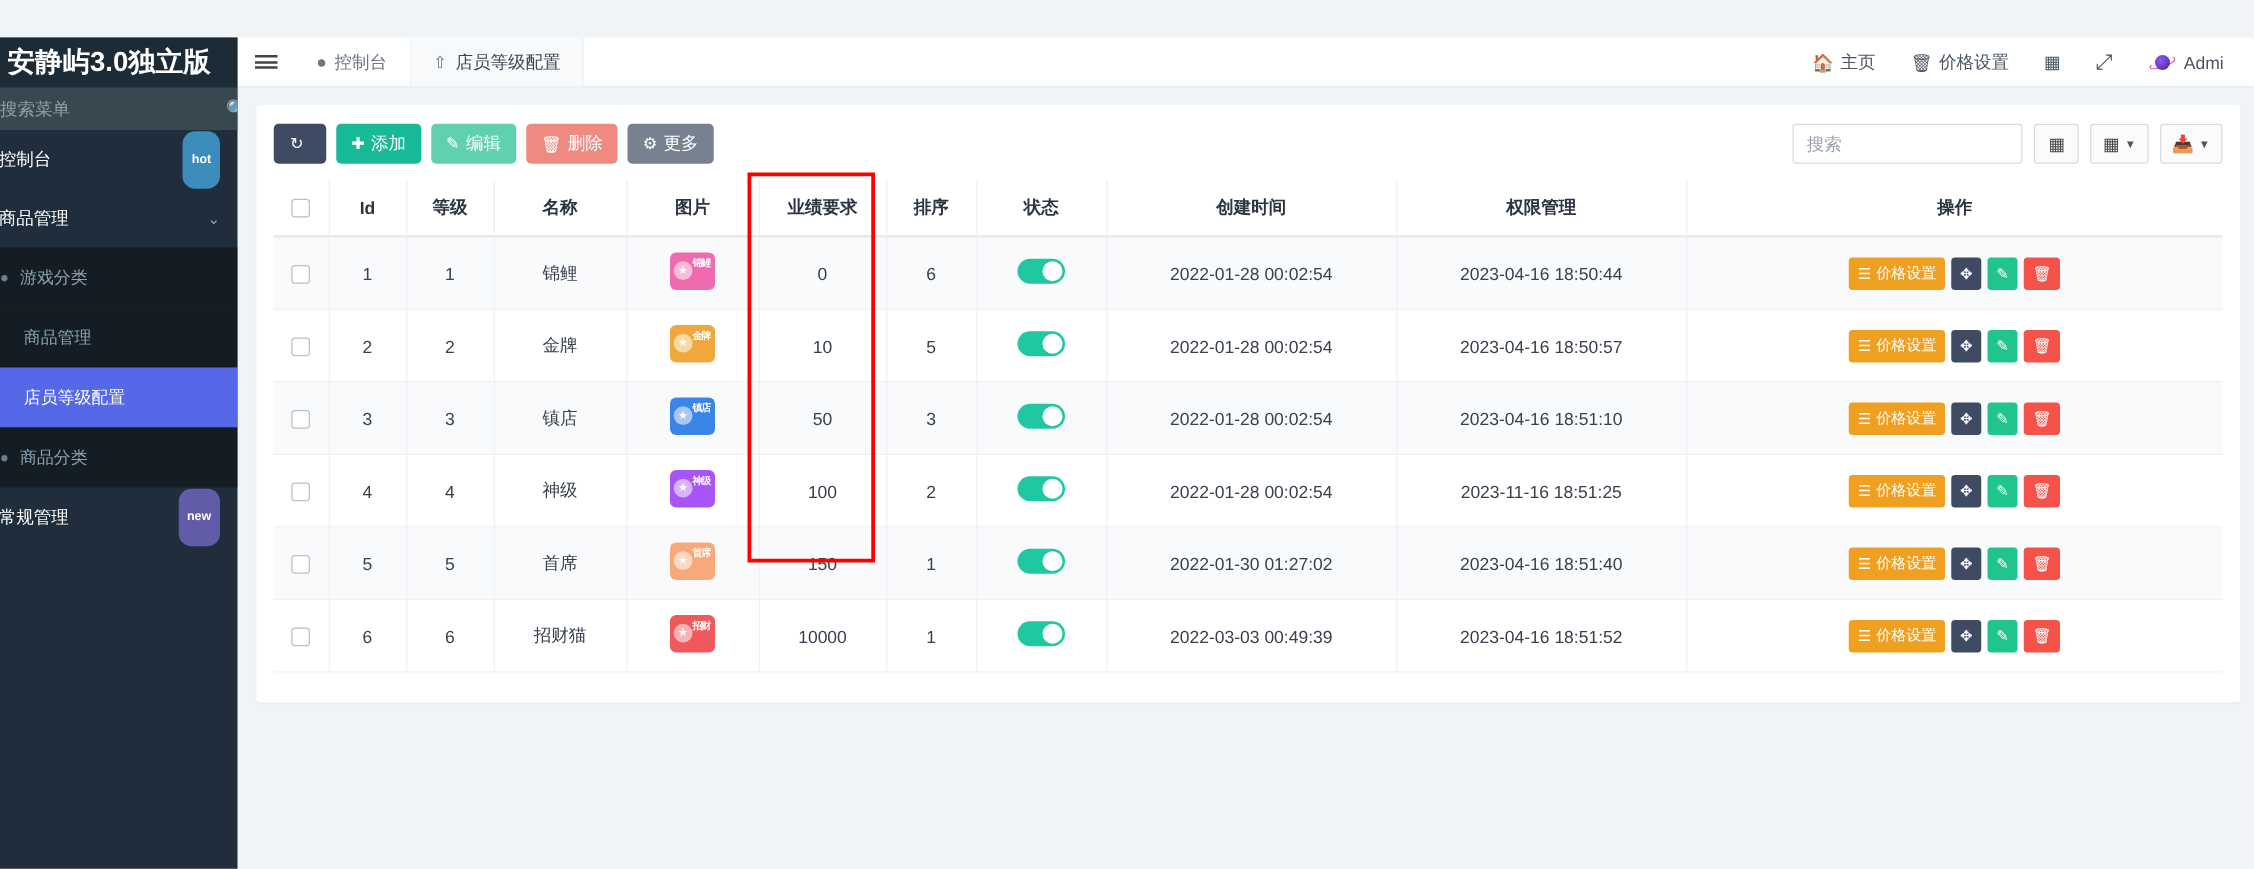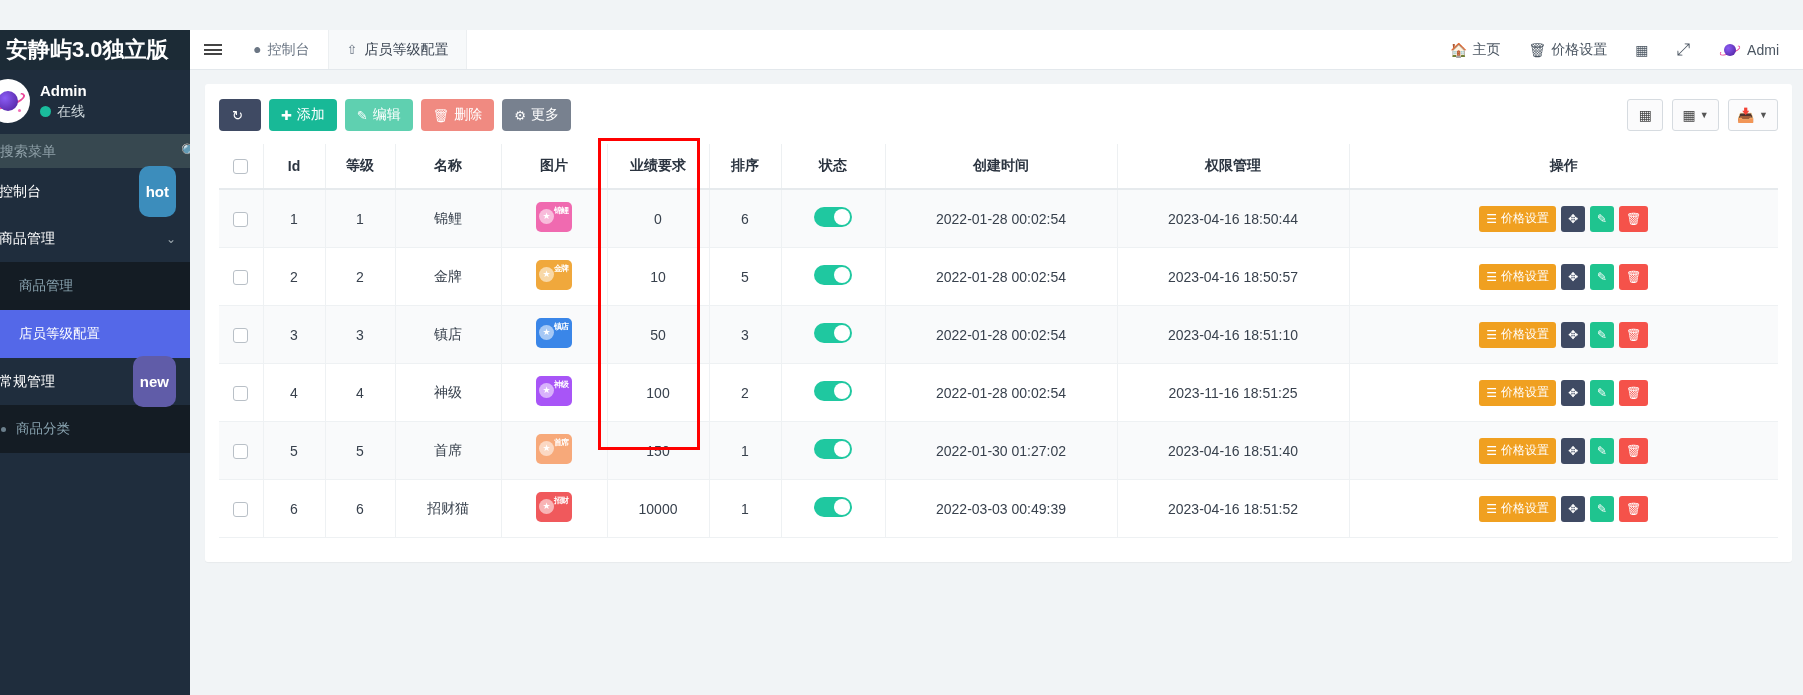--- a/index.html
+++ b/index.html
@@ -77,21 +77,21 @@
   .menu-item.sub .mlabel { margin-left: 10px; }
   .menu-item.sub .bullet {
     width: 5px; height: 5px; border-radius: 50%; background: #6b7f8c;
     margin-left: -2px; flex: 0 0 5px;
   }
   .menu-item.active {
     background: #5468e8; color: #fff; font-weight: normal;
   }
   .menu-item.active .mlabel { color: #fff; }
   .badge {
-    font-size: 15px; font-weight: bold; color: #fff;
+    font-size: 10px; font-weight: bold; color: #fff;
     padding: 18px 7px; border-radius: 10px; line-height: 1;
   }
   .badge.hot { background: #3c8dbc; }
   .badge.new { background: #605ca8; }
   .chev { font-size: 12px; color: #9aa6ad; }
 
   
   .main { flex: 1; display: flex; flex-direction: column; min-width: 0; background: #f1f4f6; }
 
   .topbar {
@@ -236,66 +236,56 @@
   }
 </style>
 </head>
 <body>
 
 <div class="app">
 
   <aside class="sidebar">
     <div class="brand">安静屿3.0独立版</div>
 
-    <div class="userpanel">
-      <div class="avatar">
-        <div class="ring"></div>
-        <div class="planet"></div>
-
-        <div class="dot2"></div>
-      </div>
-      <div class="userinfo">
-        <div class="username">Admin</div>
-        <div class="userstatus">
-          <span class="online-dot"></span>
-          <span>在线</span>
-        </div>
-      </div>
-    </div>
 
     <div class="searchmenu">
       <input placeholder="搜索菜单" style="">
       <span class="sicon">🔍</span>
     </div>
 
     <ul class="menu">
       <li class="menu-item top">
         <span class="mlabel">控制台</span>
         <span class="badge hot">hot</span>
       </li>
       <li class="menu-item top">
         <span class="mlabel">商品管理</span>
         <span class="chev">⌄</span>
       </li>
       <li class="menu-item sub">
+        <span class="bullet"></span>
+        <span class="mlabel">游戏分类</span>
+        <span style="flex:1"></span>
+      </li>
+      <li class="menu-item sub">
         <span class="mlabel" style="margin-left:16px">商品管理</span>
         <span style="flex:1"></span>
       </li>
       <li class="menu-item sub active">
         <span class="mlabel" style="margin-left:16px">店员等级配置</span>
         <span style="flex:1"></span>
-      </li>
-      <li class="menu-item top">
-        <span class="mlabel">常规管理</span>
-        <span class="badge new">new</span>
       </li>
       <li class="menu-item sub">
         <span class="bullet"></span>
         <span class="mlabel">商品分类</span>
         <span style="flex:1"></span>
+      </li>
+      <li class="menu-item top">
+        <span class="mlabel">常规管理</span>
+        <span class="badge new">new</span>
       </li>
     </ul>
   </aside>
 
   <div class="main">
 
     <div class="topbar">
       <div class="hamburger">
         <div>
             <span></span>
@@ -358,20 +348,21 @@
           <button class="btn del">
             <span class="bicon">🗑</span>
             <span>删除</span>
           </button>
           <button class="btn more">
             <span class="bicon">⚙</span>
             <span>更多</span>
           </button>
 
           <div class="toolbar-right">
+            <input class="searchbox" placeholder="搜索" style="">
             <div class="igroup">
               <div class="ibtn single">
                 <span>▦</span>
               </div>
             </div>
             <div class="igroup">
               <div class="ibtn single">
                 <span>▦</span>
                 <span class="caret">▼</span>
               </div>

